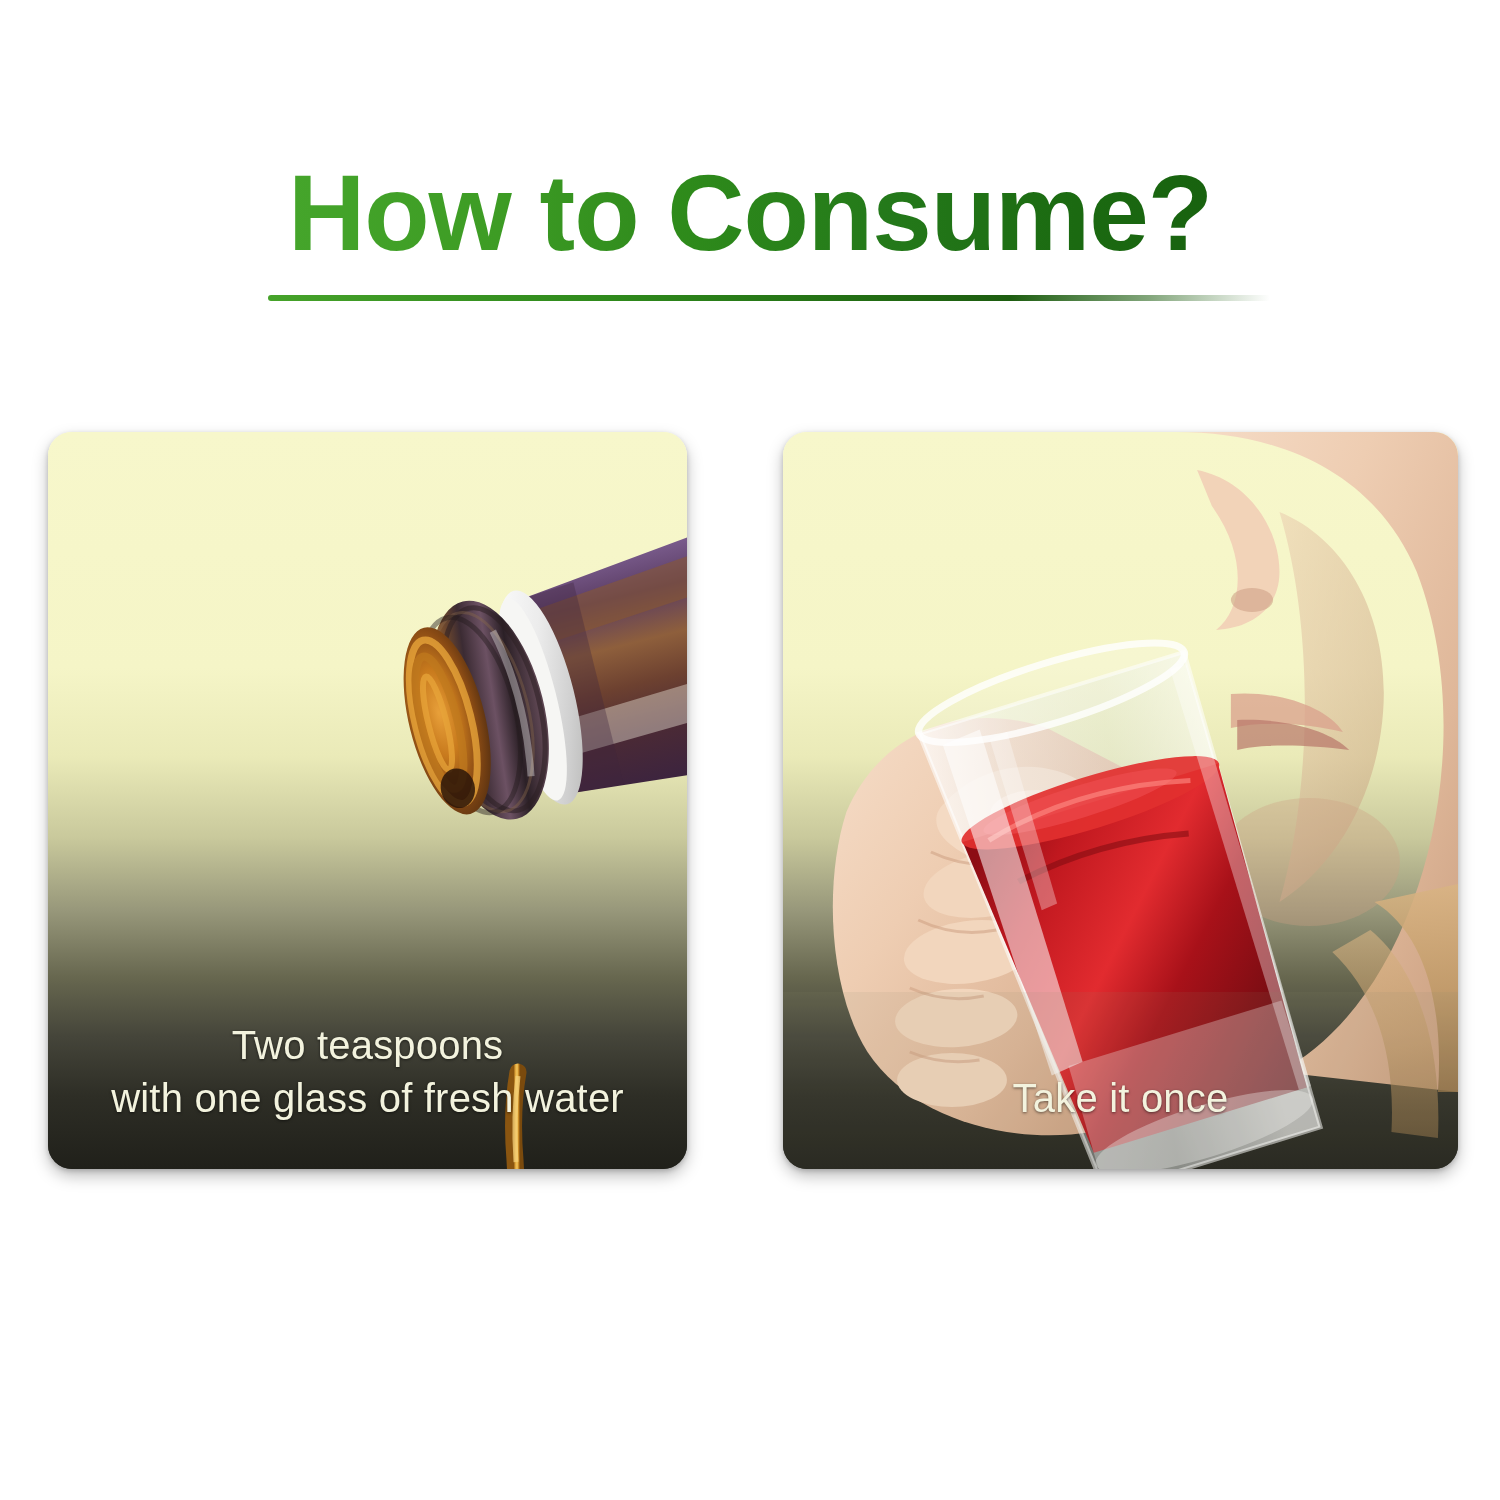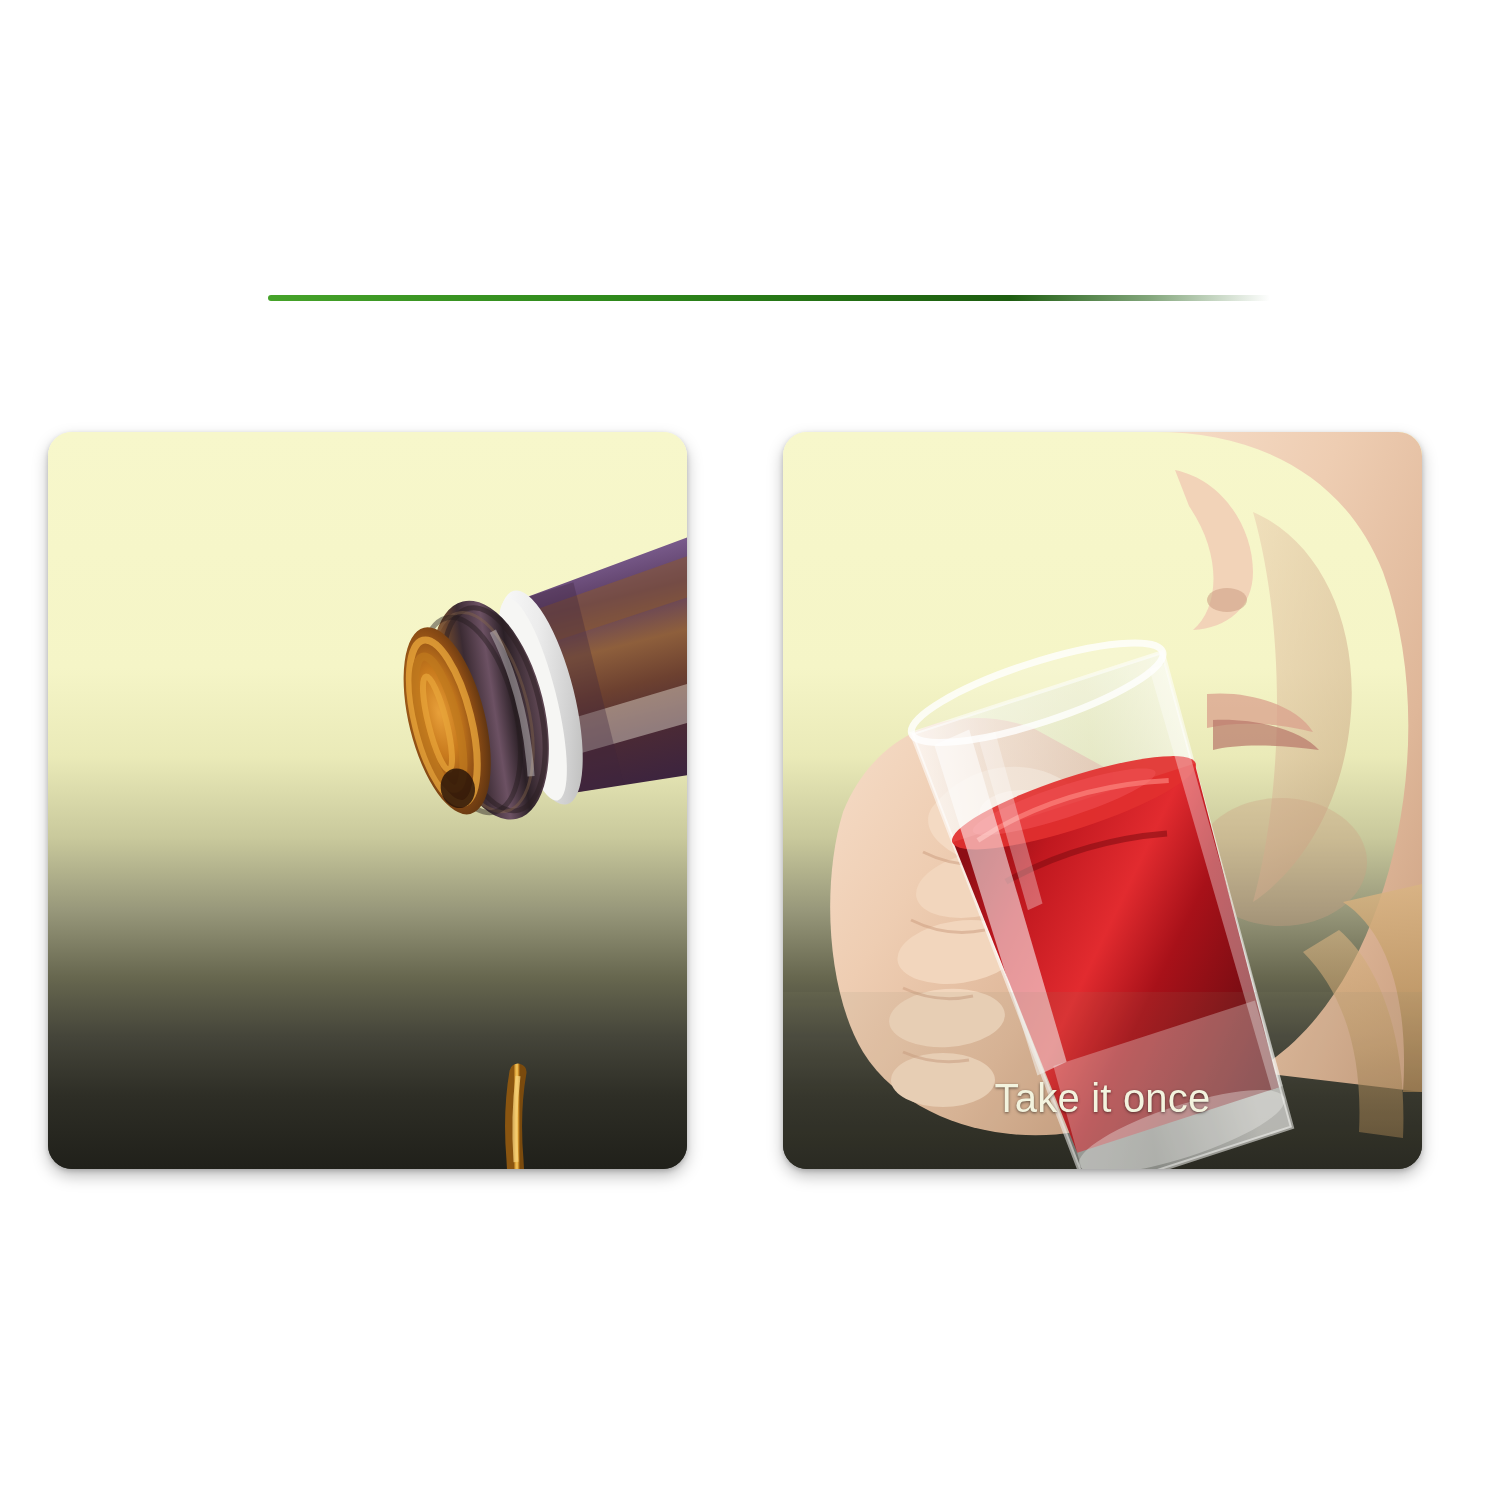--- a/index.html
+++ b/index.html
@@ -53,21 +53,21 @@
     border-radius:24px;
     overflow:hidden;
     box-shadow:0 7px 16px rgba(0,0,0,.26), 0 2px 5px rgba(0,0,0,.18);
     background:linear-gradient(180deg,
       #f7f7cb 0%, #f6f6c9 30%, #eeeebd 43%,
       #cfcfa2 56%, #9d9d7d 66%,
       #6b6b54 74%, #4a4a3b 81%,
       #33332a 88%, #262620 94%, #212119 100%);
   }
   #card-left{ left:48px; }
-  #card-right{ left:783px; }
+  #card-right{ left:783px;padding-left:36px; }
 
   .card-photo{
     position:absolute; left:0; top:0; width:100%; height:100%;
   }
   .card-caption{
     position:absolute; left:0; right:0; bottom:44px;
     text-align:center;
     color:#f3f3de;
     font-size:40px;
     line-height:1.33;
@@ -78,20 +78,23 @@
   }
   .card-caption .ln{display:block;white-space:nowrap;}
 
   
   .photo-svg{display:block;width:100%;height:100%;}
 </style>
 </head>
 <body>
 
 <div id="header">
+  <div id="title">
+    <span class="t-light">How to </span><span class="t-bold">Consume?</span>
+  </div>
   <div id="title-divider"></div>
 </div>
 
 <div id="cards">
 
   <div class="card" id="card-left">
     <div class="card-photo">
       <svg class="photo-svg" viewBox="0 0 639 737" preserveAspectRatio="none" aria-hidden="true">
         <defs>
           <linearGradient id="bgL" x1="0" y1="0" x2="0" y2="1">
@@ -220,20 +223,24 @@
             <circle cx="318" cy="880" r="2.8"></circle>
           <circle cx="334" cy="872" r="2"></circle>  
             <circle cx="350" cy="882" r="2.4"></circle>
           <circle cx="366" cy="870" r="2"></circle>  
             <circle cx="268" cy="864" r="2.6"></circle>
         </g>
 
         <ellipse cx="316" cy="858" rx="210" ry="72" fill="none" stroke="#ffffff" stroke-width="5" opacity=".55"></ellipse>
       </svg>
     </div>
+    <div class="card-caption">
+      <span class="ln">Two teaspoons</span>
+      <span class="ln">with one glass of fresh water</span>
+    </div>
   </div>
 
   <div class="card" id="card-right">
     <div class="card-photo">
       <svg class="photo-svg" viewBox="0 0 639 737" preserveAspectRatio="none" aria-hidden="true">
         <defs>
           <linearGradient id="bgR" x1="0" y1="0" x2="0" y2="1">
             <stop offset="0" stop-color="#f7f7cb"></stop>
             <stop offset="0.32" stop-color="#f5f5c7"></stop>
             <stop offset="0.44" stop-color="#eaeab8"></stop>

